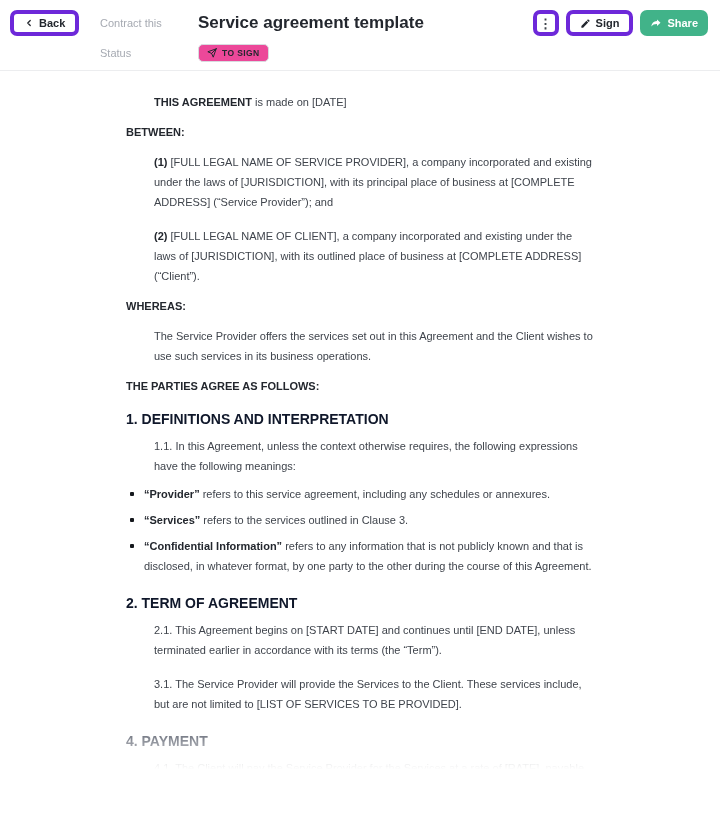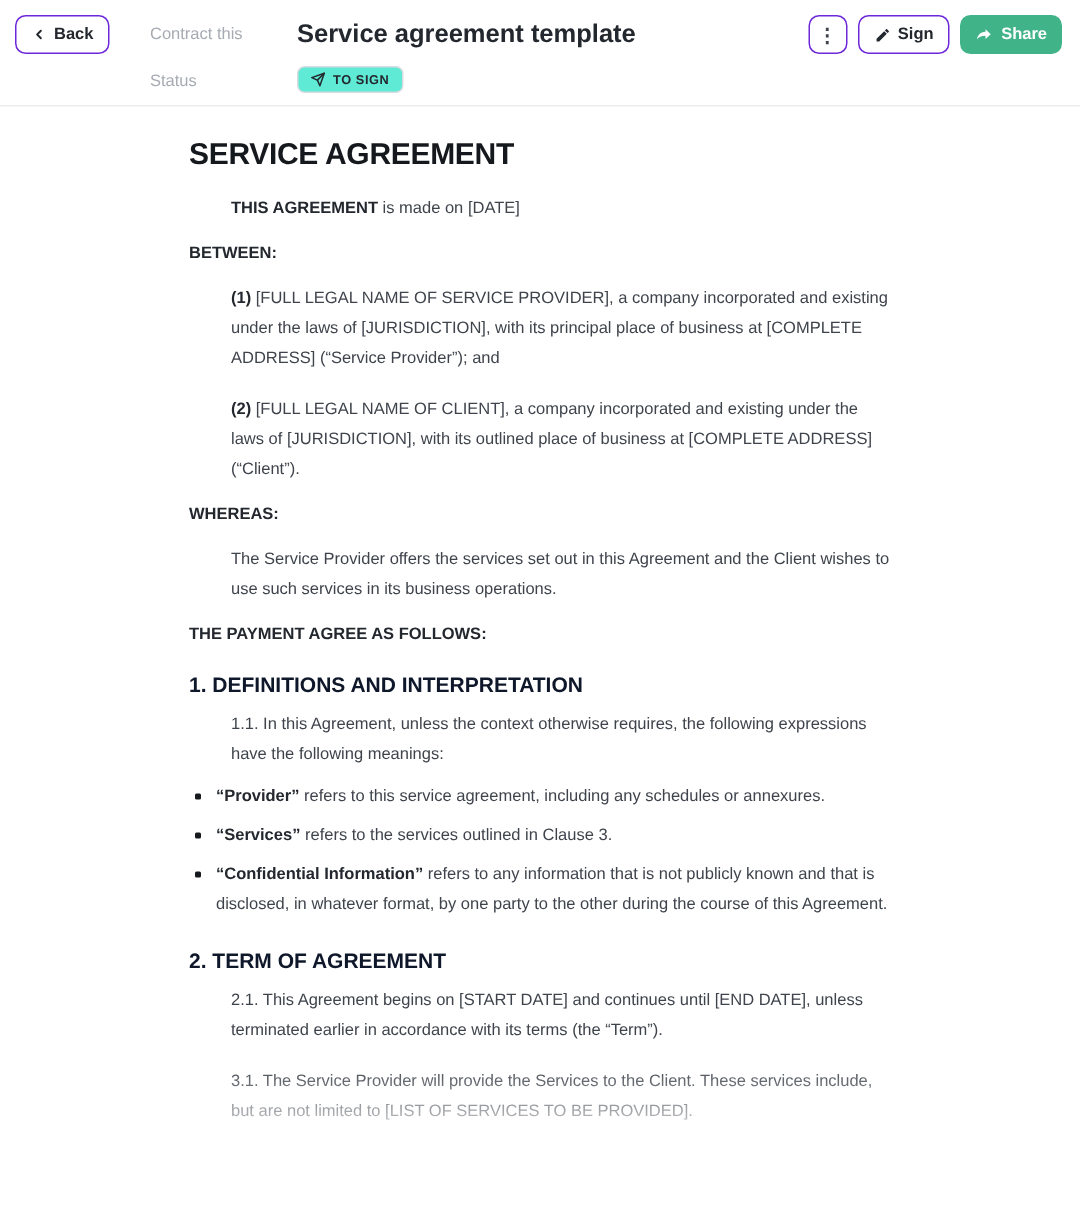--- a/index.html
+++ b/index.html
@@ -8,34 +8,34 @@
 
   
   .toolbar {
     position: relative;
     height: 71px;
     background: #ffffff;
     border-bottom: 1px solid #ecedef;
   }
   .btn {
     display: inline-flex; align-items: center; gap: 5px;
-    background: #ffffff; border: 1px solid #6d28d9;
+    background: #ffffff; border: 4px solid #6d28d9;
     border-radius: 7px; height: 26px; padding: 0 10px;
     font-size: 11px; font-weight: 700; color: #23272e;
     cursor: pointer; white-space: nowrap;
   }
   .back-btn { position: absolute; left: 10px; top: 10px; }
   .meta { position: absolute; left: 100px; top: 13px; display: grid;
           grid-template-columns: 98px auto; row-gap: 11px; align-items: center; }
   .meta-label { font-size: 11px; color: #a6aab2; font-weight: 400; }
   .meta-title { font-size: 17px; color: #23272e; font-weight: 600; }
   .status-badge {
     display: inline-flex; align-items: flex-start; gap: 5px;
     border: 1px solid #d8dbdf; border-radius: 5px;
-    background: #5eead4; padding: 3px 8px;
+    background: #ec4899; padding: 3px 8px;
     font-size: 8.5px; font-weight: 700; letter-spacing: 0.4px; color: #23272e;
   }
   .right-actions { position: absolute; right: 12px; top: 10px; display: flex; gap: 7px; }
   .kebab-btn { width: 26px; padding: 0; justify-content: center; font-size: 13px; color: #3f444c; }
   .share-btn { border: none; color: #ffffff; }
   .icon { display: inline-flex; align-items: center; justify-content: center; }
 
   
   .doc-wrap { position: relative; height: 748px; overflow: hidden; }
   .doc { margin: 21px 0 0 126px; width: 470px; }
@@ -104,39 +104,38 @@
           </svg>
       </span>
       <span>Share</span>
     </button>
   </div>
 </div>
 
 <div class="doc-wrap">
   <div class="doc">
 
-    <div class="doc-title">SERVICE AGREEMENT</div>
 
     <p class="para">
       <span class="b">THIS AGREEMENT</span><span> is made on [DATE]</span>
     </p>
 
     <div class="lbl">BETWEEN:</div>
 
     <p class="para">
       <span class="b">(1)</span><span> [FULL LEGAL NAME OF SERVICE PROVIDER], a company incorporated and existing under the laws of [JURISDICTION], with its principal place of business at [COMPLETE ADDRESS] (“Service Provider”); and</span>
     </p>
 
     <p class="para">
       <span class="b">(2)</span><span> [FULL LEGAL NAME OF CLIENT], a company incorporated and existing under the laws of [JURISDICTION], with its outlined place of business at [COMPLETE ADDRESS] (“Client”).</span>
     </p>
 
     <div class="lbl">WHEREAS:</div>
     <p class="para">The Service Provider offers the services set out in this Agreement and the Client wishes to use such services in its business operations.</p>
-    <div class="lbl">THE PAYMENT AGREE AS FOLLOWS:</div>
+    <div class="lbl">THE PARTIES AGREE AS FOLLOWS:</div>
 
     <div class="sec-h">1. DEFINITIONS AND INTERPRETATION</div>
     <p class="para" style="margin-bottom:8px">1.1. In this Agreement, unless the context otherwise requires, the following expressions have the following meanings:</p>
     <ul class="bullets">
       <li><span class="b">“Provider”</span><span> refers to this service agreement, including any schedules or annexures.</span></li>
       <li><span class="b">“Services”</span><span> refers to the services outlined in Clause 3.</span></li>
       <li><span class="b">“Confidential Information”</span><span> refers to any information that is not publicly known and that is disclosed, in whatever format, by one party to the other during the course of this Agreement.</span></li>
     </ul>
 
     <div class="sec-h">2. TERM OF AGREEMENT</div>

